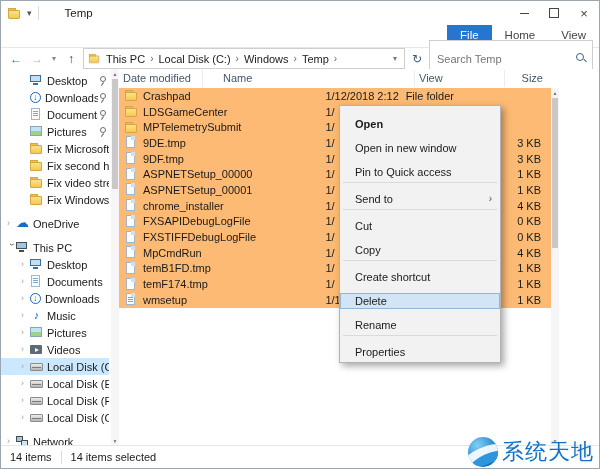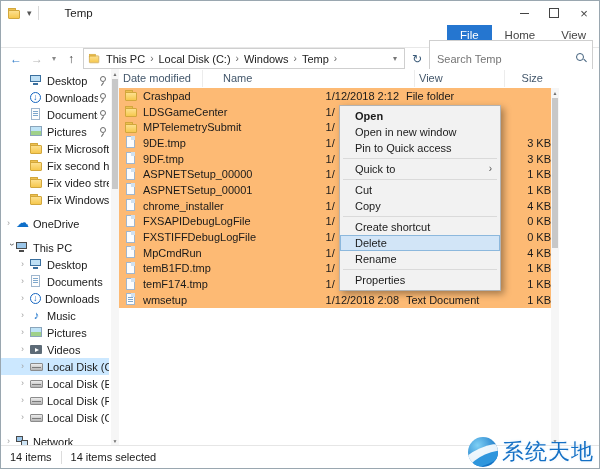--- a/index.html
+++ b/index.html
@@ -78,31 +78,31 @@
   .colh.date { width:84px; padding-left:4px; }
   .colh.type { width:90px; padding-left:4px; }
   .colh.size { width:46px; text-align:right; padding-right:8px; border-right:none; }
   .rows { position:absolute; top:19px; left:0; right:8px; bottom:0; }
   .frow { height:15.7px; display:flex; align-items:center; }
   .frow.selected { background:#fdba74; }
   .cell { white-space:nowrap; overflow:hidden; box-sizing:border-box; }
   .cname { width:212px; display:flex; align-items:center; gap:5px; padding-left:6px; }
   .cdate { width:84px; padding-left:4px; color:#1a1a1a; }
   .ctype { width:90px; padding-left:4px; }
-  .csize { width:66px; text-align:right; }
+  .csize { width:66px; text-align:right; padding-right:10px; }
   .filepane .v-scroll { right:0; top:19px; }
   .filler { flex:1; background:#fff; }
 
   
   .statusbar { position:absolute; bottom:0; left:0; right:0; height:22px; border-top:1px solid #e6e6e6; display:flex; align-items:center; padding:0 9px; gap:9px; background:#fff; }
   .status-sep { width:1px; height:13px; background:#dcdcdc; }
 
   
   .context-menu { position:absolute; left:338px; top:104px; width:162px; background:#f2f2f2; border:1px solid #b3b3b3; box-shadow:3px 3px 7px rgba(0,0,0,.35); padding:2px 0; z-index:50; box-sizing:border-box; }
-  .menu-item { height:16px; line-height:16px; padding:0 8px 0 15px; display:flex; align-items:center; color:#1a1a1a; }
+  .menu-item { height:16px; line-height:16px; padding:0 8px 0 15px; display:flex; align-items:center; color:#1a1a1a;margin-top:8px; }
   .menu-item.bold { font-weight:bold; }
   .menu-item.highlighted { background:#d2e5f7; box-shadow:inset 0 0 0 1px #8cb8dd; }
   .menu-sep { height:1px; background:#dadada; margin:2px 3px; }
   .sub-arrow { margin-left:auto; color:#555; font-size:10px; }
 
   
   .watermark { position:absolute; right:5px; bottom:1px; display:flex; align-items:center; gap:4px; z-index:60; }
   .wm-logo { width:30px; height:30px; border-radius:50%; background:radial-gradient(circle at 32% 28%, #7fd0f5, #1272c4 75%); position:relative; overflow:hidden; flex:none; }
   .wm-logo::before { content:''; position:absolute; top:11px; left:-6px; width:40px; height:12px; background:#fff; opacity:.9; border-radius:50%; transform:rotate(-24deg); }
   .wm-logo::after { content:''; position:absolute; top:17px; left:2px; width:34px; height:10px; background:#2e96dd; border-radius:50%; transform:rotate(-24deg); }
@@ -476,21 +476,21 @@
         <span>Open</span>
       </div>
       <div class="menu-item">
         <span>Open in new window</span>
       </div>
       <div class="menu-item">
         <span>Pin to Quick access</span>
       </div>
       <div class="menu-sep"></div>
       <div class="menu-item">
-        <span>Quick to</span>
+        <span>Send to</span>
         <span class="sub-arrow">›</span>
       </div>
       <div class="menu-sep"></div>
       <div class="menu-item">
         <span>Cut</span>
       </div>
       <div class="menu-item">
         <span>Copy</span>
       </div>
       <div class="menu-sep"></div>

